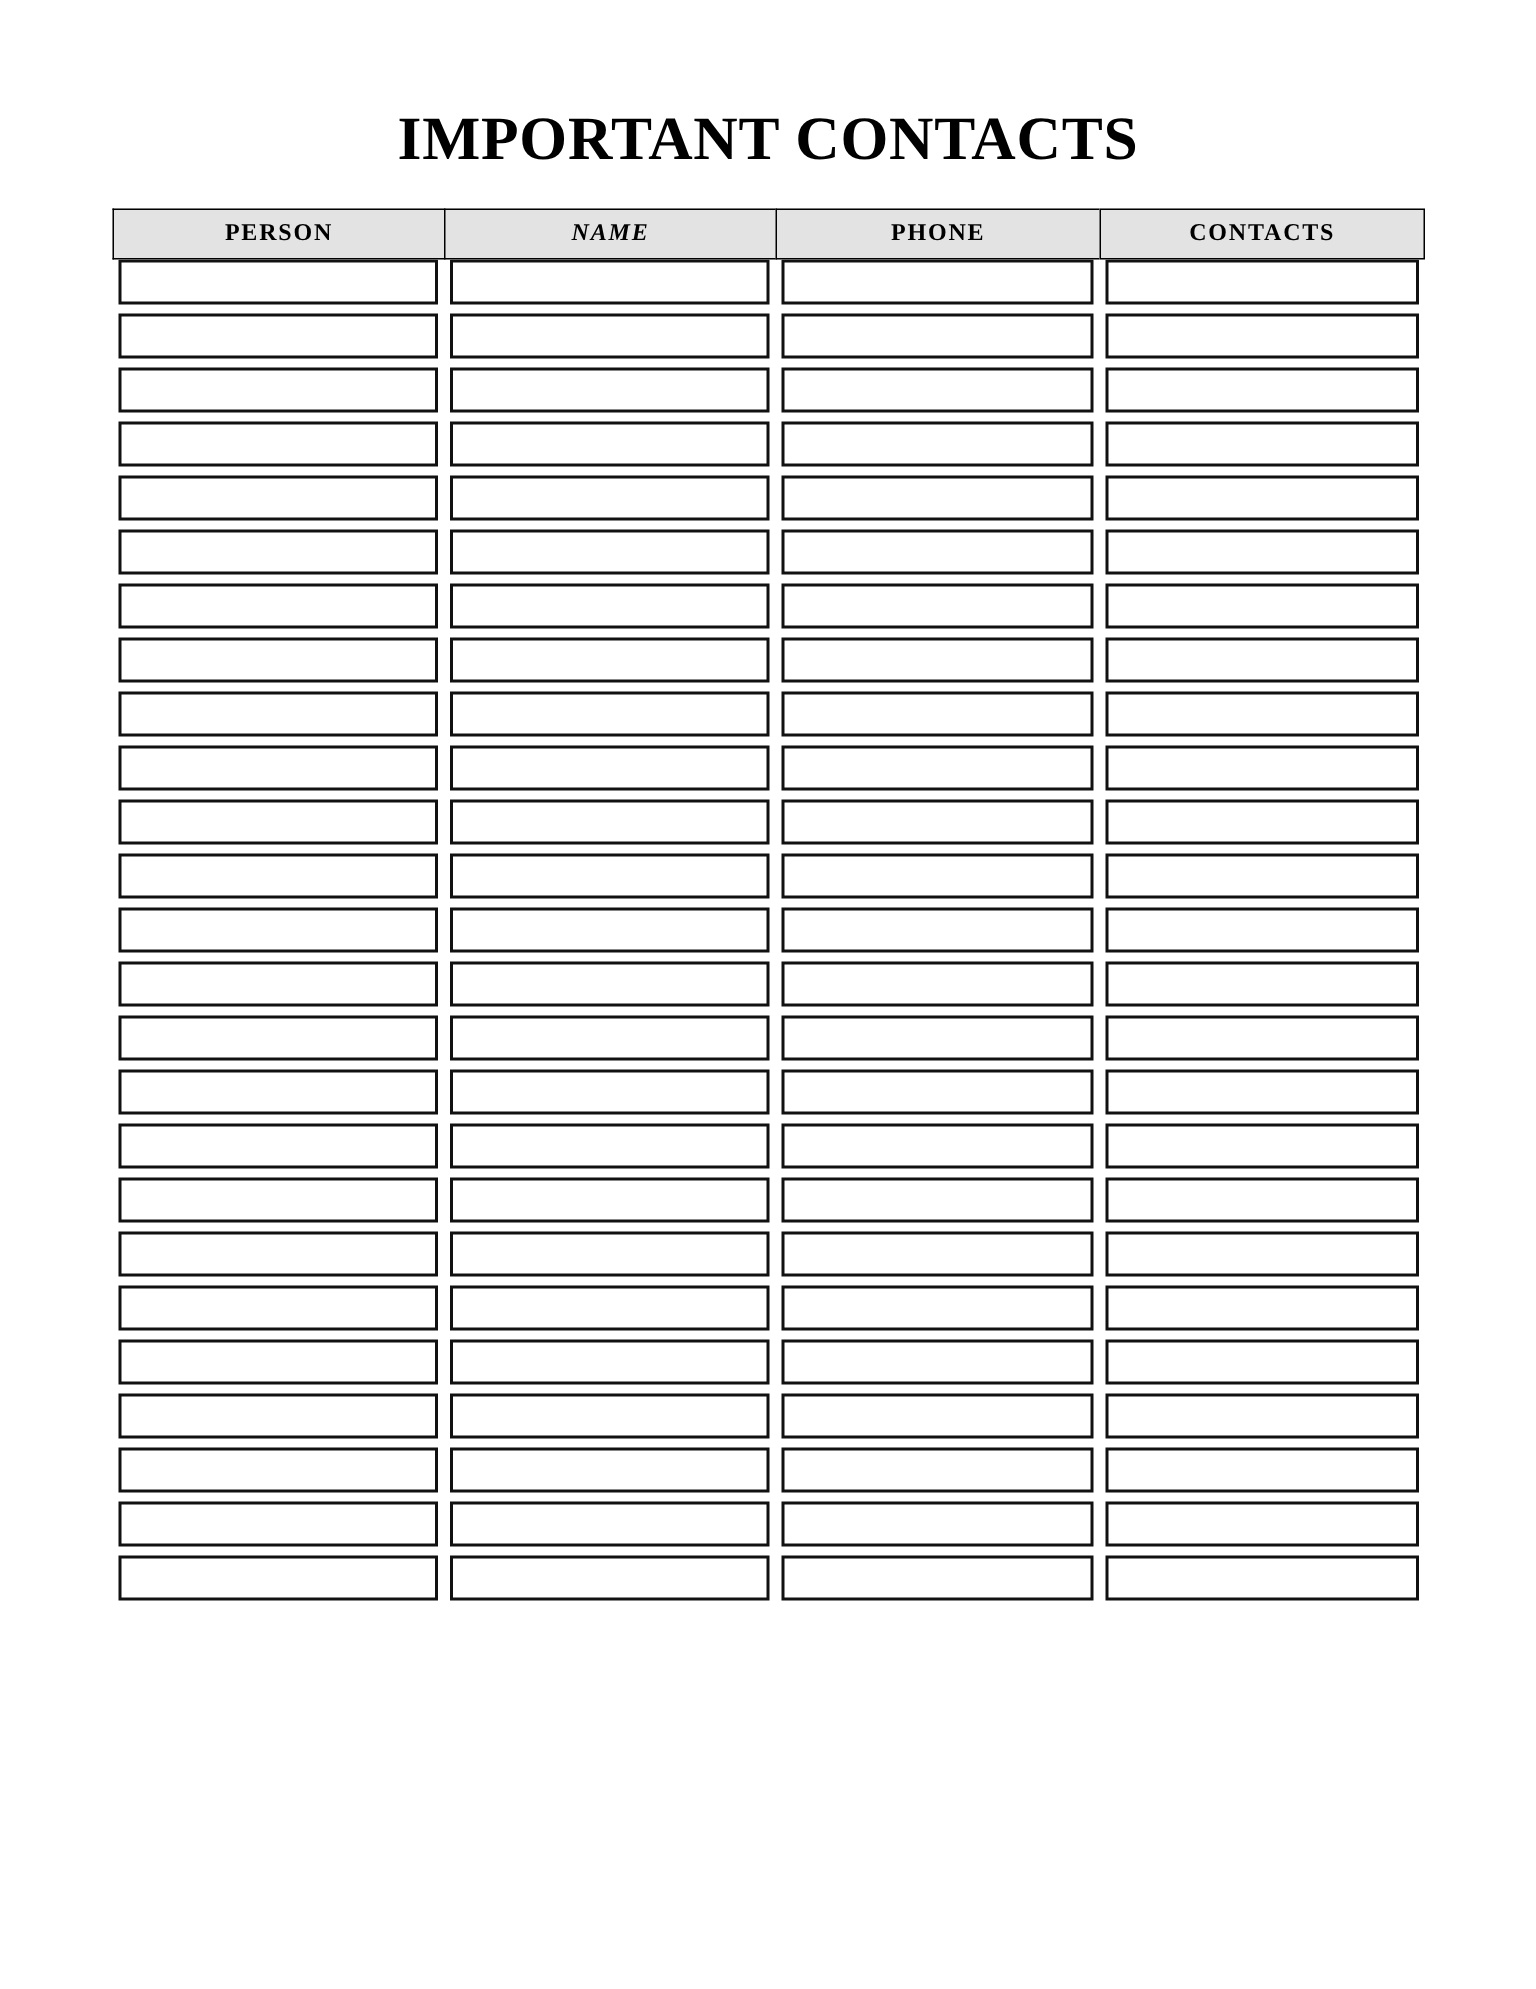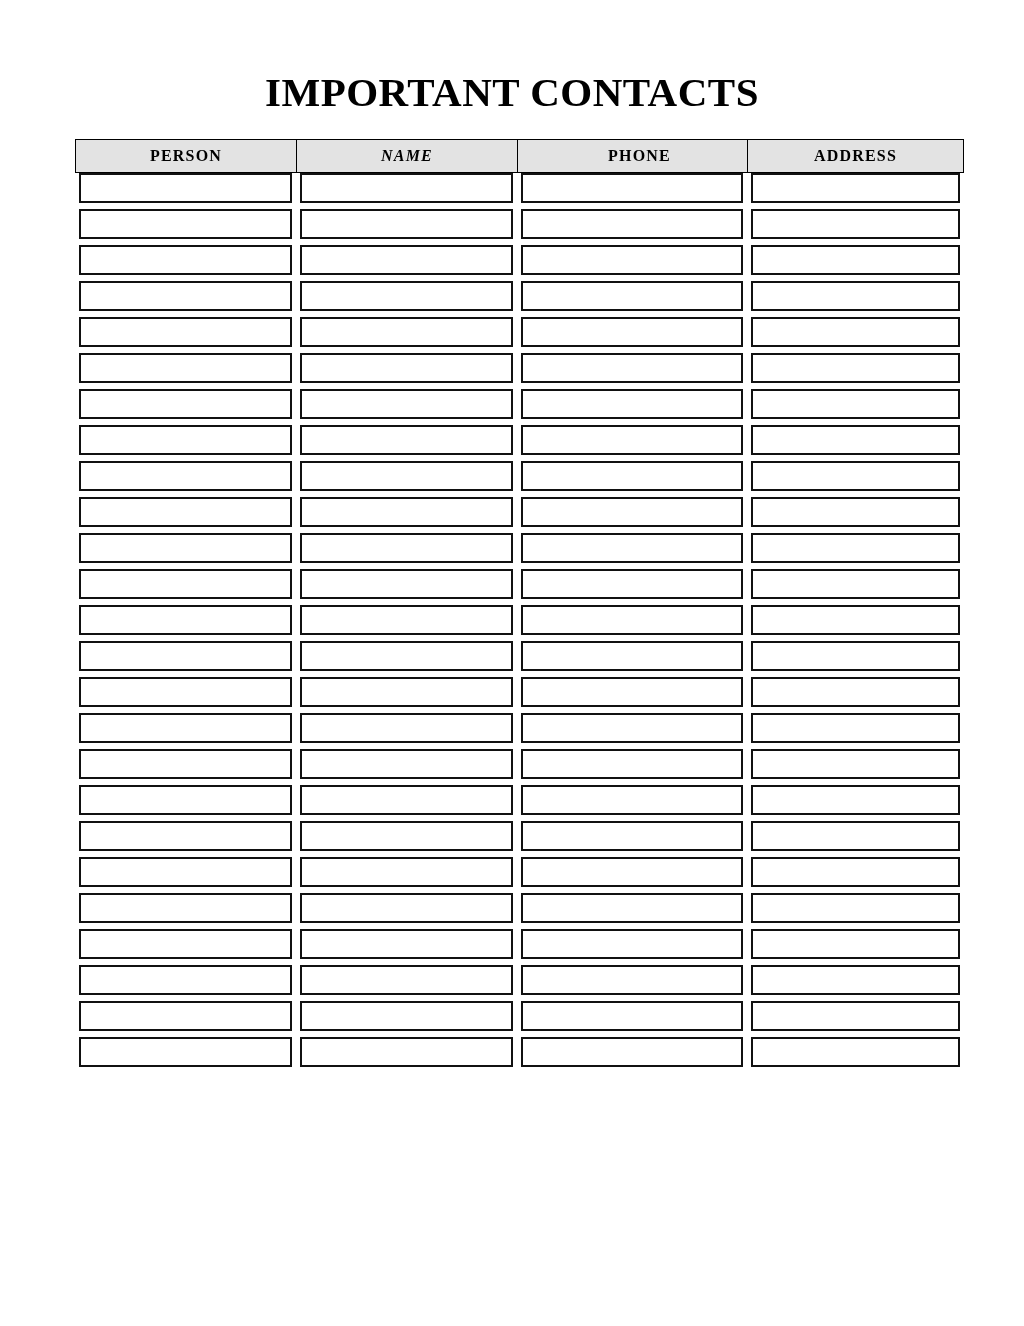--- a/index.html
+++ b/index.html
@@ -76,21 +76,21 @@
   .cellbox {
     border: 2px solid #111111;
     height: 30px;
     background: #ffffff;
     margin: 0 4px 6px 4px;
     box-sizing: border-box;
   }
 
   thead th.col-person { border-right: none; }
   thead th.col-name { border-right: none; }
-  thead th.col-phone { border-right: none; padding-left: 14px; }
+  thead th.col-phone { border-right: none; }
 
   .header-row th {
     border: 1px solid #000;
   }
 
   .hdr-inner {
     display: block;
   }
 </style>
 </head>
@@ -107,21 +107,21 @@
           <th class="col-person">
             <span class="hdr-inner">PERSON</span>
           </th>
           <th class="col-name">
             <span class="hdr-inner">NAME</span>
           </th>
           <th class="col-phone">
             <span class="hdr-inner">PHONE</span>
           </th>
           <th class="col-address">
-            <span class="hdr-inner">ADDRESS</span>
+            <span class="hdr-inner">CONTACTS</span>
           </th>
         </tr>
       </thead>
       <tbody id="contacts-body">
           <tr>
             <td class="cell">
               <div class="cellbox"></div>
             </td>
             <td class="cell">
               <div class="cellbox"></div>

